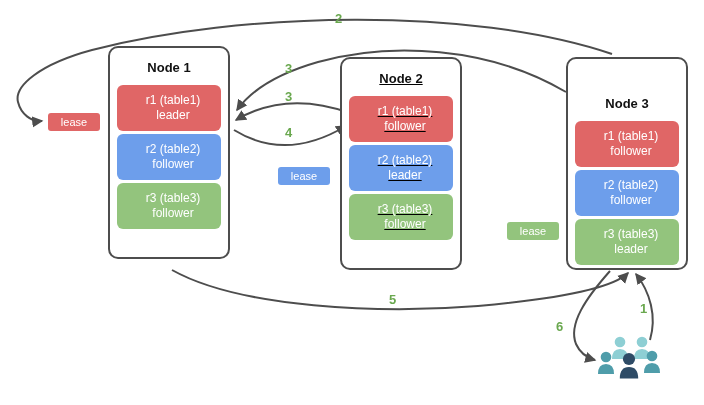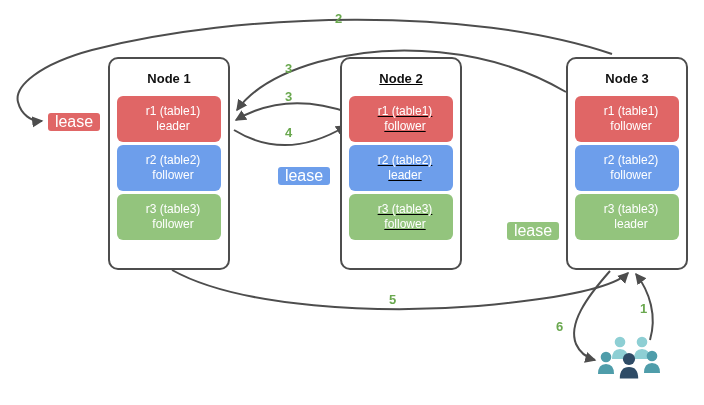--- a/index.html
+++ b/index.html
@@ -6,32 +6,32 @@
   .canvas {
     position:relative; width:704px; height:405px; background:#ffffff;
     font-family:"Liberation Sans", sans-serif; overflow:hidden;
   }
   svg.arrows { position:absolute; left:0; top:0; width:704px; height:405px; pointer-events:none; }
   .node {
     position:absolute; width:122px; height:213px; box-sizing:border-box;
     background:#ffffff; border:2px solid #4d4d4d; border-radius:10px;
     display:flex; flex-direction:column; align-items:center;
   }
-  .node1 { left:108px; top:57px;align-items:center; }
+  .node1 { left:108px; top:46px;align-items:center; }
   .node2 { left:340px; top:57px;text-decoration:underline; }
-  .node3 { left:566px; top:57px; }
+  .node3 { left:566px; top:57px;justify-content:flex-end; }
   .node-title { margin:12px 0 10px 0; font-size:13px; font-weight:bold; color:#111111; line-height:15px; }
   .replica {
     width:96px; height:46px; border-radius:6px; margin-bottom:3px;
     display:flex; flex-direction:column; align-items:center; justify-content:center;
     color:#ffffff; font-size:12px; line-height:15px; text-align:center;padding-left:8px;
   }
   .lease {
     position:absolute; width:52px; height:18px; border-radius:3px;
-    color:#ffffff; font-size:16px; line-height:18px; text-align:center;
+    color:#ffffff; font-size:11px; line-height:18px; text-align:center;
   }
   .lease1 { left:48px;  top:113px; }
   .lease2 { left:278px; top:167px; }
   .lease3 { left:507px; top:222px; }
   .step { position:absolute; font-size:13px; font-weight:bold; line-height:15px; }
   .step-1  { left:640px; top:301px; }
   .step-2  { left:335px; top:11px;  }
   .step-3a { left:285px; top:61px;  }
   .step-3b { left:285px; top:89px;  }
   .step-4  { left:285px; top:125px; }

